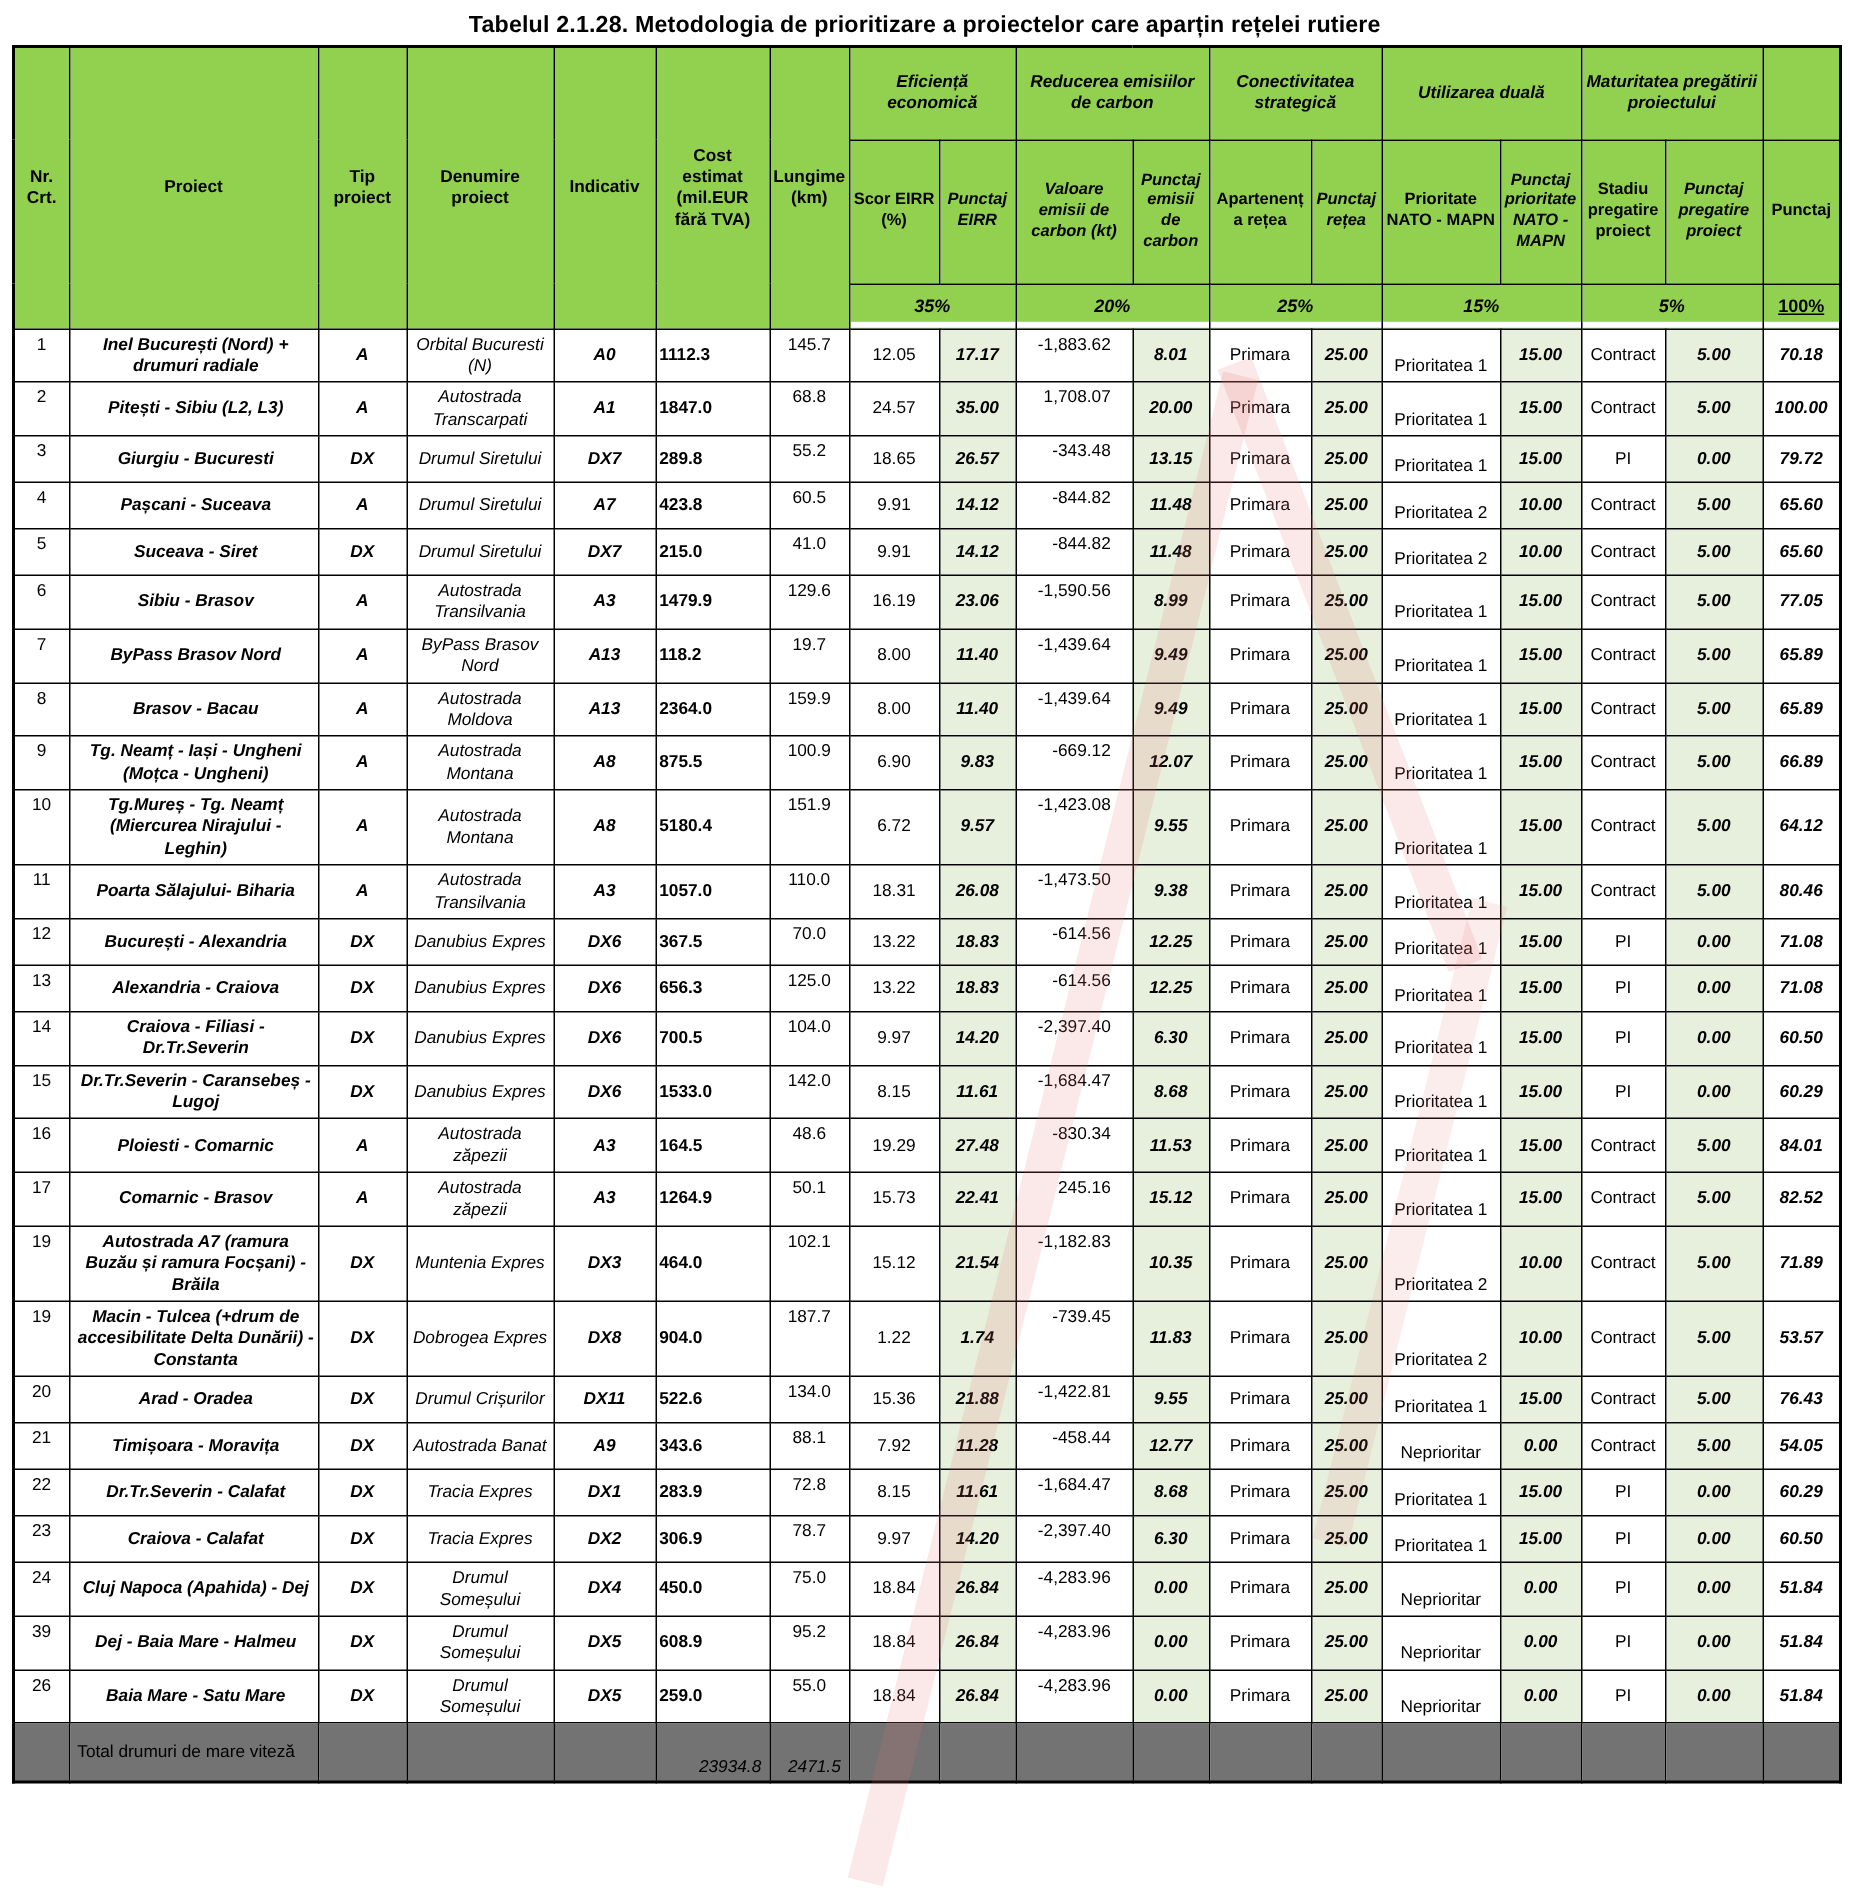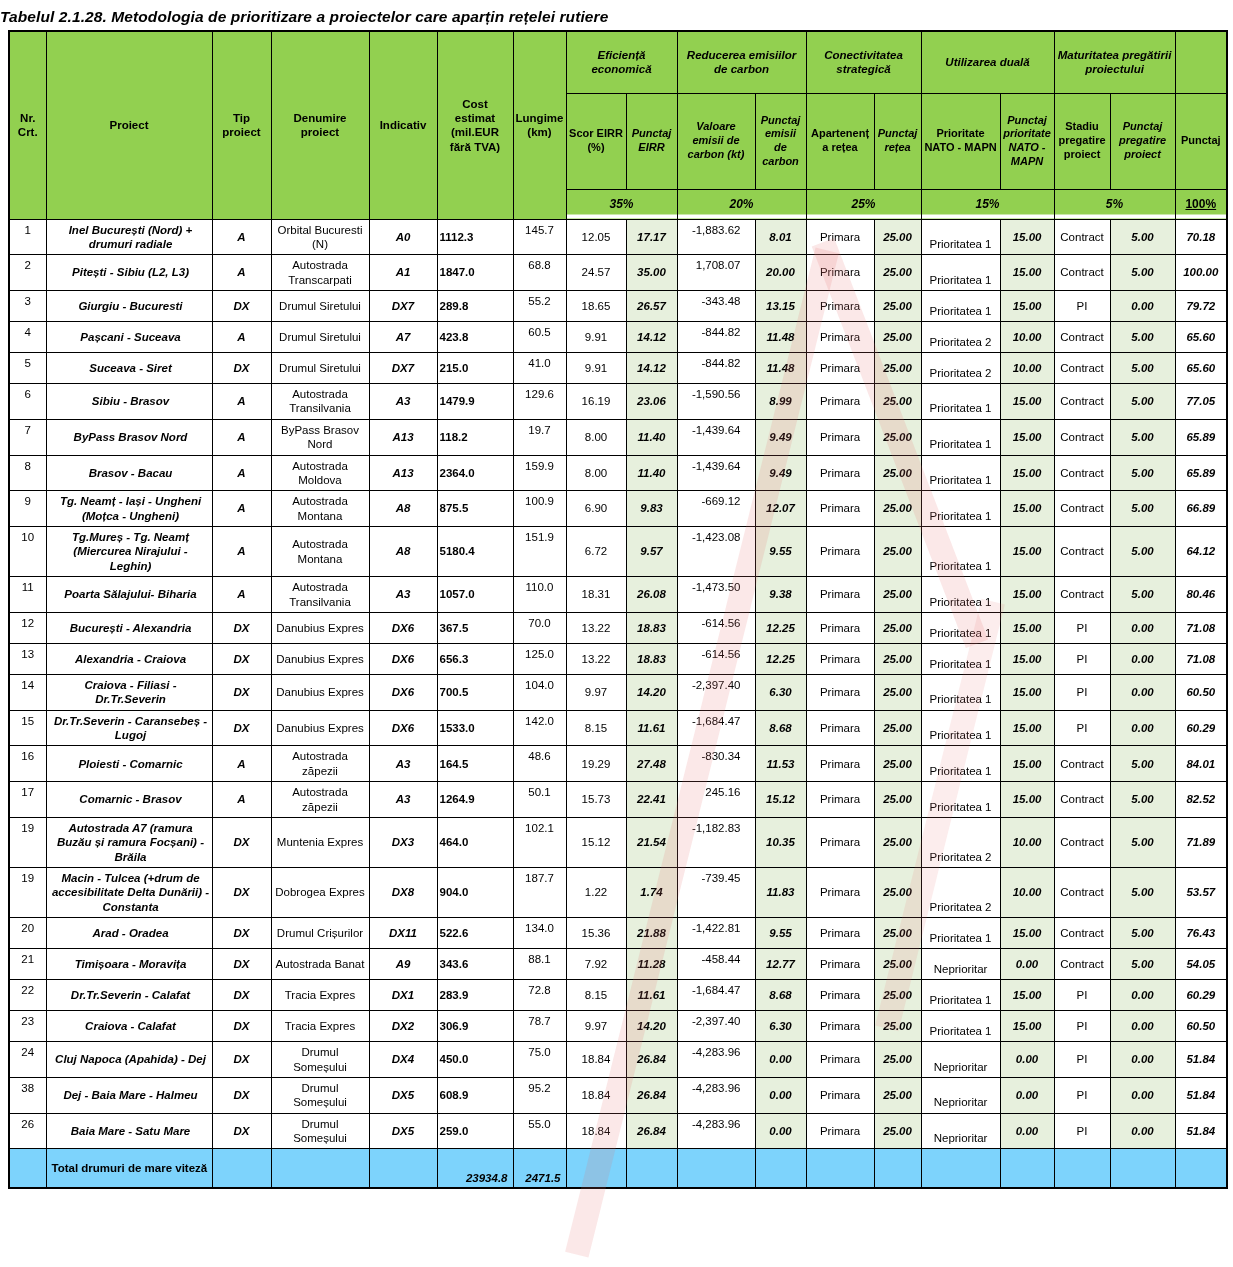--- a/index.html
+++ b/index.html
@@ -1,21 +1,21 @@
 <!DOCTYPE html>
 <html><head>
 <meta charset="utf-8">
 <style>
   html,body{margin:0;padding:0;}
   body{
     width:1233px;height:1267px;background:#ffffff;position:relative;overflow:hidden;
     font-family:"Liberation Sans",sans-serif;color:#000;
   }
   .title{
-    font-weight:bold;font-style:italic;font-size:15.5px;
+    text-align:center;font-weight:bold;font-size:15.5px;
     padding-top:8px;height:22px;letter-spacing:0.1px;
   }
   
   .wm{position:absolute;background:rgba(228,110,110,0.16);pointer-events:none;}
   #wm1{left:690px;top:235px;width:24px;height:1035px;transform:rotate(14deg);}
   #wm2{left:888px;top:228px;width:24px;height:430px;transform:rotate(-21deg);}
   #wm3{left:928px;top:595px;width:24px;height:440px;transform:rotate(14deg);background:rgba(228,110,110,0.12);}
 
   table{
     border-collapse:collapse;table-layout:fixed;width:1218px;margin-left:8px;
@@ -37,30 +37,30 @@
     font-weight:bold;font-style:italic;font-size:12px;
     background:linear-gradient(#92D050 calc(100% - 4px), #ffffff calc(100% - 4px));
   }
   .weight.up{font-style:normal;text-decoration:underline;}
 
   tbody td{
     font-size:11.5px;padding:3px 2px;text-align:center;vertical-align:middle;
     line-height:1.25;height:24px;background:transparent;
   }
   .bi{font-weight:bold;font-style:italic;}
-  .ital{}
+  .ital{font-style:italic;}
   .tint{background:#E7F0DD;}
   .c-nr{vertical-align:top;}
   .c-proiect{text-align:center;padding-left:5px;}
   .c-cost{text-align:left;padding-right:5px;font-weight:bold;}
   .c-lungime{vertical-align:top;}
   .c-emisii{text-align:right;vertical-align:top;padding-right:14px;}
   .c-nato{vertical-align:bottom;}
 
-  tfoot td{background:#7dd3fc;font-size:11.5px;font-weight:bold;padding:3px 2px;height:32px;}
+  tfoot td{background:#737373;font-size:11.5px;font-weight:normal;padding:3px 2px;height:32px;}
   tfoot .label{text-align:left;padding-left:5px;vertical-align:middle;}
   tfoot .num{font-style:italic;text-align:right;padding-right:5px;vertical-align:bottom;margin-top:16px;}
 </style>
 </head>
 <body>
 
 <div class="title">Tabelul 2.1.28. Metodologia de prioritizare a proiectelor care aparțin rețelei rutiere</div>
 
 <div class="wm" id="wm1"></div>
 <div class="wm" id="wm2"></div>
@@ -607,21 +607,21 @@
         <td class="bi tint">0.00</td>
         <td>Primara</td>
         <td class="bi tint">25.00</td>
         <td class="c-nato">Neprioritar</td>
         <td class="bi tint">0.00</td>
         <td>PI</td>
         <td class="bi tint">0.00</td>
         <td class="bi">51.84</td>
       </tr>
       <tr>
-        <td class="c-nr">38</td>
+        <td class="c-nr">39</td>
         <td class="c-proiect bi">Dej - Baia Mare - Halmeu</td>
         <td class="bi">DX</td>
         <td class="ital">Drumul Someșului</td>
         <td class="bi">DX5</td>
         <td class="c-cost">608.9</td>
         <td class="c-lungime">95.2</td>
         <td>18.84</td>
         <td class="bi tint">26.84</td>
         <td class="c-emisii">-4,283.96</td>
         <td class="bi tint">0.00</td>

